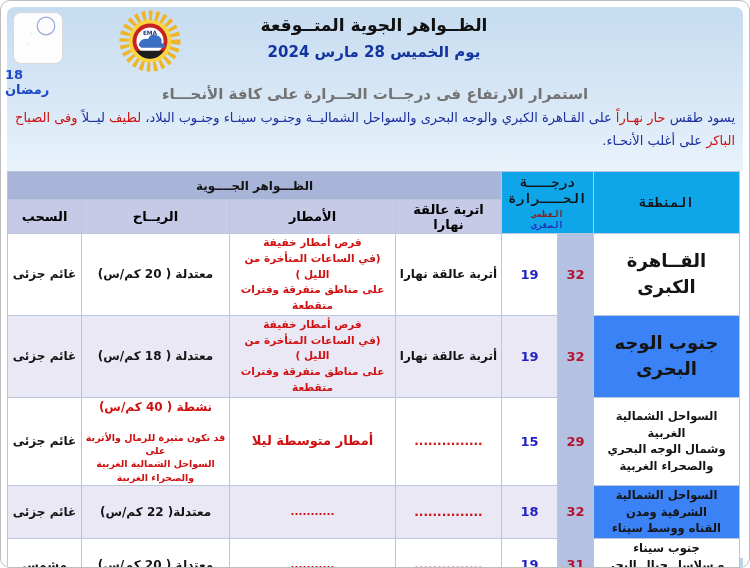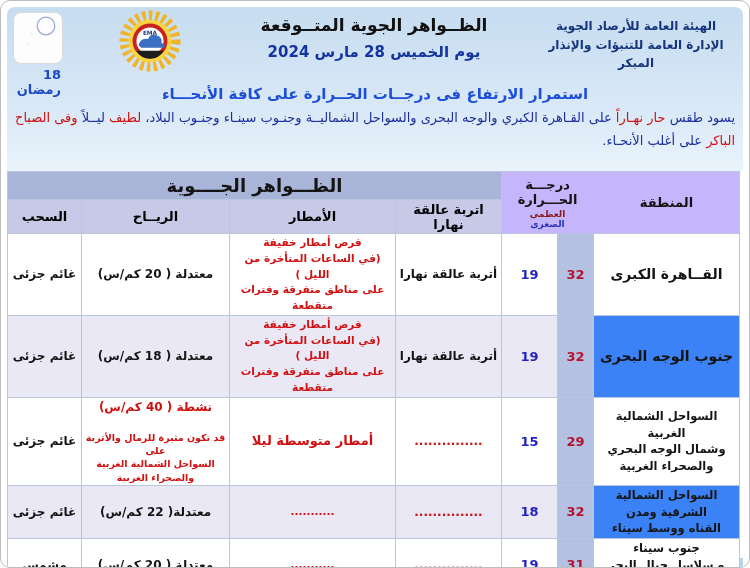--- a/index.html
+++ b/index.html
@@ -11,49 +11,49 @@
             border-radius:8px 8px 0 0; }
   .footer-strip { position:absolute; left:6px; right:6px; bottom:0; height:9px; background:#b9d3ea; }
 
   
   .org-block { position:absolute; top:16px; left:530px; width:210px; text-align:center;
                color:#16357e; font-weight:bold; font-size:12px; line-height:1.55; }
   .title-block { position:absolute; top:14px; right:215px; width:320px; text-align:center; }
   .main-title { color:#111; font-weight:bold; font-size:17px; }
   .date-line { color:#1435a0; font-weight:bold; font-size:15px; margin-top:8px; }
   .headline { position:absolute; top:84px; left:0; right:0; text-align:center;
-              color:#1d4ed8; font-weight:bold; font-size:15px; }
+              color:#737373; font-weight:bold; font-size:15px; }
   .intro { position:absolute; top:106px; left:14px; right:14px; text-align:right;
            font-weight:normal; font-size:13px; line-height:1.75; }
   .seg-blue { color:#1c2f9c; } .seg-red { color:#cf1111; }
 
   
   .ramadan-badge { position:absolute; top:11px; right:686px; left:14px; width:50px; height:52px;
                    background:#fdfdfd; border:1px solid #d8d8d8; border-radius:8px; text-align:center; }
-  .ramadan-label { position:absolute; top:66px; right:688px; left:8px; width:62px; text-align:right;
-                   color:#1d49c7; font-weight:bold; font-size:13px; }
+  .ramadan-label { position:absolute; top:66px; right:688px; left:8px; width:62px; text-align:left;
+                   color:#1d49c7; font-weight:bold; font-size:13px;padding-left:6px; }
   .ema-logo { position:absolute; top:9px; right:568px; left:118px; width:62px; height:62px; }
 
   
   table.wx { position:absolute; top:170px; right:9px; width:732px; border-collapse:collapse;
              table-layout:fixed; direction:rtl; background:#fff; }
   table.wx td, table.wx th { border:1px solid #b9c6de; overflow:hidden; padding:1px 2px;
                              text-align:center; vertical-align:middle; }
   col.c-region{width:146px;} col.c-max{width:36px;} col.c-min{width:56px;}
   col.c-dust{width:106px;} col.c-rain{width:166px;} col.c-wind{width:148px;} col.c-clouds{width:74px;}
-  .hdr-main { background:#a8b5d8; color:#141414; font-weight:bold; font-size:18px; height:28px; }
-  .hdr-span { background:#c4b5fd; color:#141414; font-weight:bold; font-size:13px; }
+  .hdr-main { background:#a8b5d8; color:#141414; font-weight:bold; font-size:12px; height:28px; }
+  .hdr-span { background:#0ea5e9; color:#141414; font-weight:bold; font-size:13px;font-family:Liberation Mono, monospace; }
   .hdr-sub  { background:#c7cae7; color:#000000; font-weight:bold; font-size:13px; height:34px; }
   .temp-sub-max { display:block; color:#8b1a1a; font-size:9px; font-weight:bold; margin-top:2px; }
   .temp-sub-min { display:block; color:#2230b8; font-size:9px; font-weight:bold; }
   tr.shaded td { background:#eae8f5; }
   tr.shaded td.region { background:#3b82f6; }
   td.tmax { background:#b5c1e2 !important; color:#b5122e; font-weight:bold; font-size:13px; }
   td.tmin { color:#2323c4; font-weight:bold; font-size:13px; }
-  td.region { color:#141414; font-weight:bold; font-size:14px; white-space:pre-line; line-height:1.45; }
+  td.region { color:#141414; font-weight:bold; font-size:18px; white-space:pre-line; line-height:1.45; }
   td.region.small { font-size:11.5px; }
   td.dust { color:#141414; font-weight:bold; font-size:12px; }
   td.dust.red, td.rain, .dots { color:#cf1111; }
   td.rain { font-weight:bold; font-size:10.5px; white-space:pre-line; line-height:1.5; }
   td.rain.large { font-size:13px; }
   td.wind { color:#141414; font-weight:bold; font-size:12px; line-height:1.35; }
   td.wind .wind-alert { color:#cf1111; }
   td.wind .wind-note { display:block; color:#cf1111; font-size:9.5px; font-weight:bold;
                        white-space:pre-line; line-height:1.4; margin-top:16px; }
   td.clouds { color:#141414; font-weight:bold; font-size:12px; }
@@ -89,22 +89,20 @@
       <circle cx="32" cy="32" r="16" fill="#ffffff" stroke="#c92222" stroke-width="4"></circle>
       <path d="M20 36 q3 -8 10 -6 q2 -6 9 -4 q6 2 5 8 q4 1 3 5 l-24 0 z" fill="#3b6fc4"></path>
       <path d="M18 42 a16 16 0 0 0 28 0 z" fill="#1d1d1d"></path>
       <text x="32" y="26" text-anchor="middle" font-size="6" fill="#24407f" font-weight="bold">EMA</text>
     </svg>
   </div>
 
   <div class="org-block" style="left:12px; right:auto; direction:rtl;">
   </div>
   <div class="org-block">
-    <div>الهيئة العامة للأرصاد الجوية</div>
-    <div>الإدارة العامة للتنبؤات والإنذار المبكر</div>
   </div>
 
   <div class="title-block">
     <div class="main-title">الظــواهر الجوية المتــوقعة</div>
     <div class="date-line">يوم الخميس 28  مارس 2024</div>
   </div>
 
   <div class="headline">استمرار الارتفاع فى درجــات الحــرارة على كافة الأنحـــاء</div>
 
   <div class="intro"><span class="seg-blue">يسود طقس </span><span class="seg-red">حار نهـاراً </span><span class="seg-blue">على القـاهرة الكبري والوجه البحرى والسواحل الشماليــة وجنـوب سينـاء وجنـوب البلاد، </span><span class="seg-red">لطيف </span><span class="seg-blue">ليــلاً </span><span class="seg-red">وفى الصباح الباكر </span><span class="seg-blue">على أغلب الأنحـاء.</span></div>

